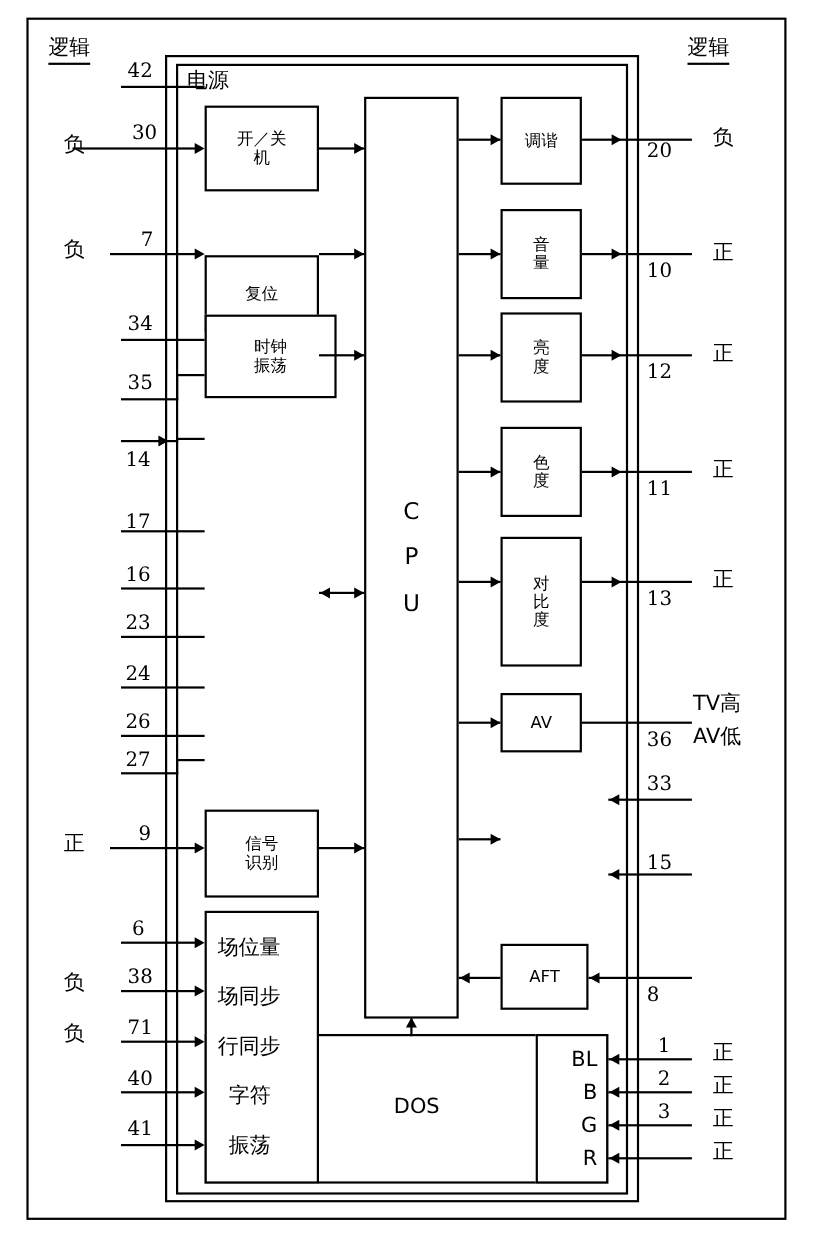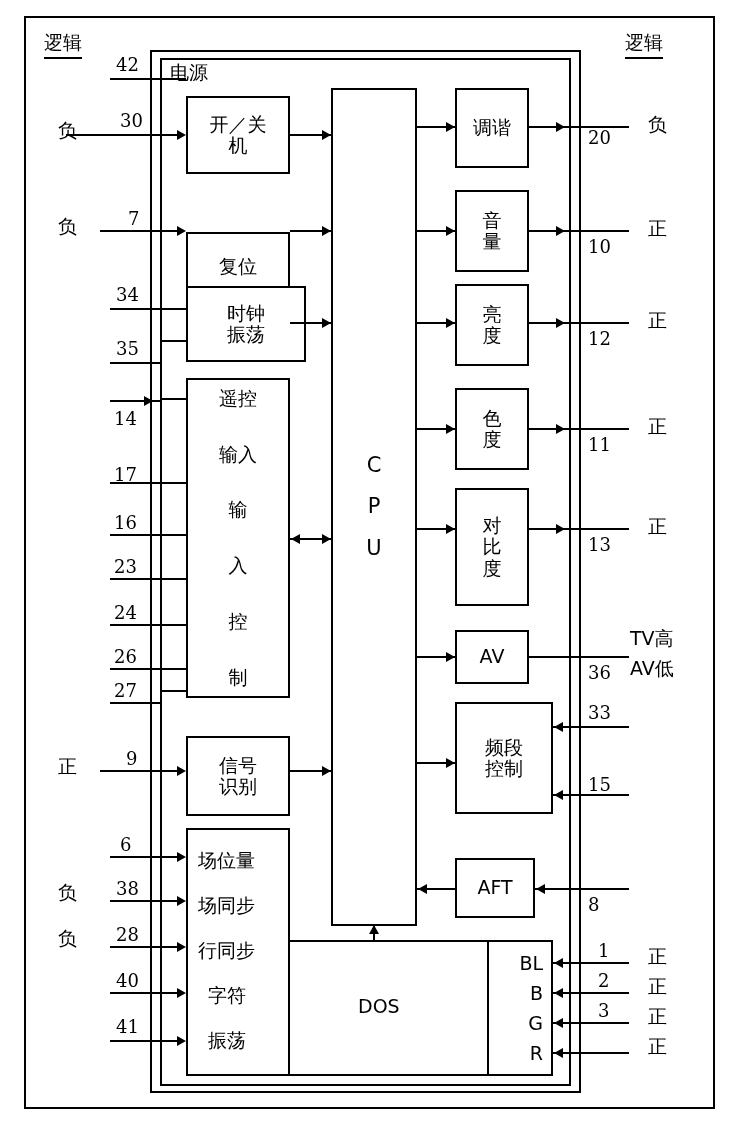--- a/index.html
+++ b/index.html
@@ -1,20 +1,20 @@
 <!DOCTYPE html>
 <html><head>
 <meta charset="utf-8">
 <style>
   html,body{margin:0;padding:0;background:#fff;}
   body{font-family:"DejaVu Sans","Liberation Sans",sans-serif;}
   #root{position:relative;width:739px;height:1125px;background:#fff;overflow:hidden;}
   .box{position:absolute;border:2px solid #000;background:#fff;box-sizing:border-box;
        display:flex;align-items:center;justify-content:center;text-align:center;
-       font-size:19px;line-height:1.12;color:#000;}
+       font-size:15px;line-height:1.12;color:#000;}
   .line{position:absolute;background:#000;}
   .hline{height:2px;}
   .vline{width:2px;}
   .txt{position:absolute;font-size:19px;color:#000;white-space:pre;}
   .num{position:absolute;font-size:18px;color:#000;white-space:pre;font-family:"DejaVu Serif","Liberation Serif",serif;}
   .lbl{position:absolute;font-size:19px;color:#000;white-space:pre;}
   .lbl.und{border-bottom:2px solid #000;padding-bottom:1px;}
   .arrow{position:absolute;width:0;height:0;}
   .ar-r{border-top:5px solid transparent;border-bottom:5px solid transparent;border-left:9px solid #000;}
   .ar-l{border-top:5px solid transparent;border-bottom:5px solid transparent;border-right:9px solid #000;}
@@ -68,28 +68,20 @@
 
   <div class="box vstack" style="left:186px;top:196px;width:104px;height:70px;margin-top:36px;">
     <div>复位</div>
   </div>
 
   <div class="box vstack" style="left:186px;top:286px;width:120px;height:76px;">
     <div>时钟</div>
     <div>振荡</div>
   </div>
 
-  <div class="box ctrl-col" style="left:186px;top:378px;width:104px;height:320px;">
-    <div>遥控</div>
-    <div>输入</div>
-    <div>输</div>
-    <div>入</div>
-    <div>控</div>
-    <div>制</div>
-  </div>
 
   <div class="box vstack" style="left:186px;top:736px;width:104px;height:80px;">
     <div>信号</div>
     <div>识别</div>
   </div>
 
   <div class="box" style="left:186px;top:828px;width:104px;height:248px;"></div>
   <div class="txt" style="left:198px;top:848px;">场位量</div>
   <div class="txt" style="left:198px;top:893px;text-align:right;">场同步</div>
   <div class="txt" style="left:198px;top:938px;">行同步</div>
@@ -118,24 +110,20 @@
   <div class="box vstack" style="left:455px;top:488px;width:74px;height:118px;">
     <div>对</div>
     <div>比</div>
     <div>度</div>
   </div>
 
   <div class="box vstack" style="left:455px;top:630px;width:74px;height:54px;">
     <div>AV</div>
   </div>
 
-  <div class="box vstack" style="left:455px;top:702px;width:98px;height:112px;">
-    <div>频段</div>
-    <div>控制</div>
-  </div>
 
   <div class="box vstack" style="left:455px;top:858px;width:80px;height:60px;">
     <div>AFT</div>
   </div>
 
   <div class="line hline" style="left:110px;top:78px;width:76px;"></div>
   <div class="num" style="left:116px;top:54px;">42</div>
 
   <div class="line hline" style="left:66px;top:134px;width:112px;"></div>
   <div class="arrow ar-r" style="left:177px;top:130px;"></div>
@@ -190,21 +178,21 @@
   <div class="arrow ar-r" style="left:177px;top:852px;"></div>
   <div class="num" style="left:120px;top:834px;">6</div>
 
   <div class="line hline" style="left:110px;top:900px;width:68px;"></div>
   <div class="arrow ar-r" style="left:177px;top:896px;"></div>
   <div class="num" style="left:116px;top:878px;">38</div>
   <div class="lbl" style="left:58px;top:880px;">负</div>
 
   <div class="line hline" style="left:110px;top:946px;width:68px;"></div>
   <div class="arrow ar-r" style="left:177px;top:942px;"></div>
-  <div class="num" style="left:116px;top:924px;">28</div>
+  <div class="num" style="left:116px;top:924px;">71</div>
   <div class="lbl" style="left:58px;top:926px;">负</div>
 
   <div class="line hline" style="left:110px;top:992px;width:68px;"></div>
   <div class="arrow ar-r" style="left:177px;top:988px;"></div>
   <div class="num" style="left:116px;top:970px;">40</div>
 
   <div class="line hline" style="left:110px;top:1040px;width:68px;"></div>
   <div class="arrow ar-r" style="left:177px;top:1036px;"></div>
   <div class="num" style="left:116px;top:1016px;">41</div>
 

